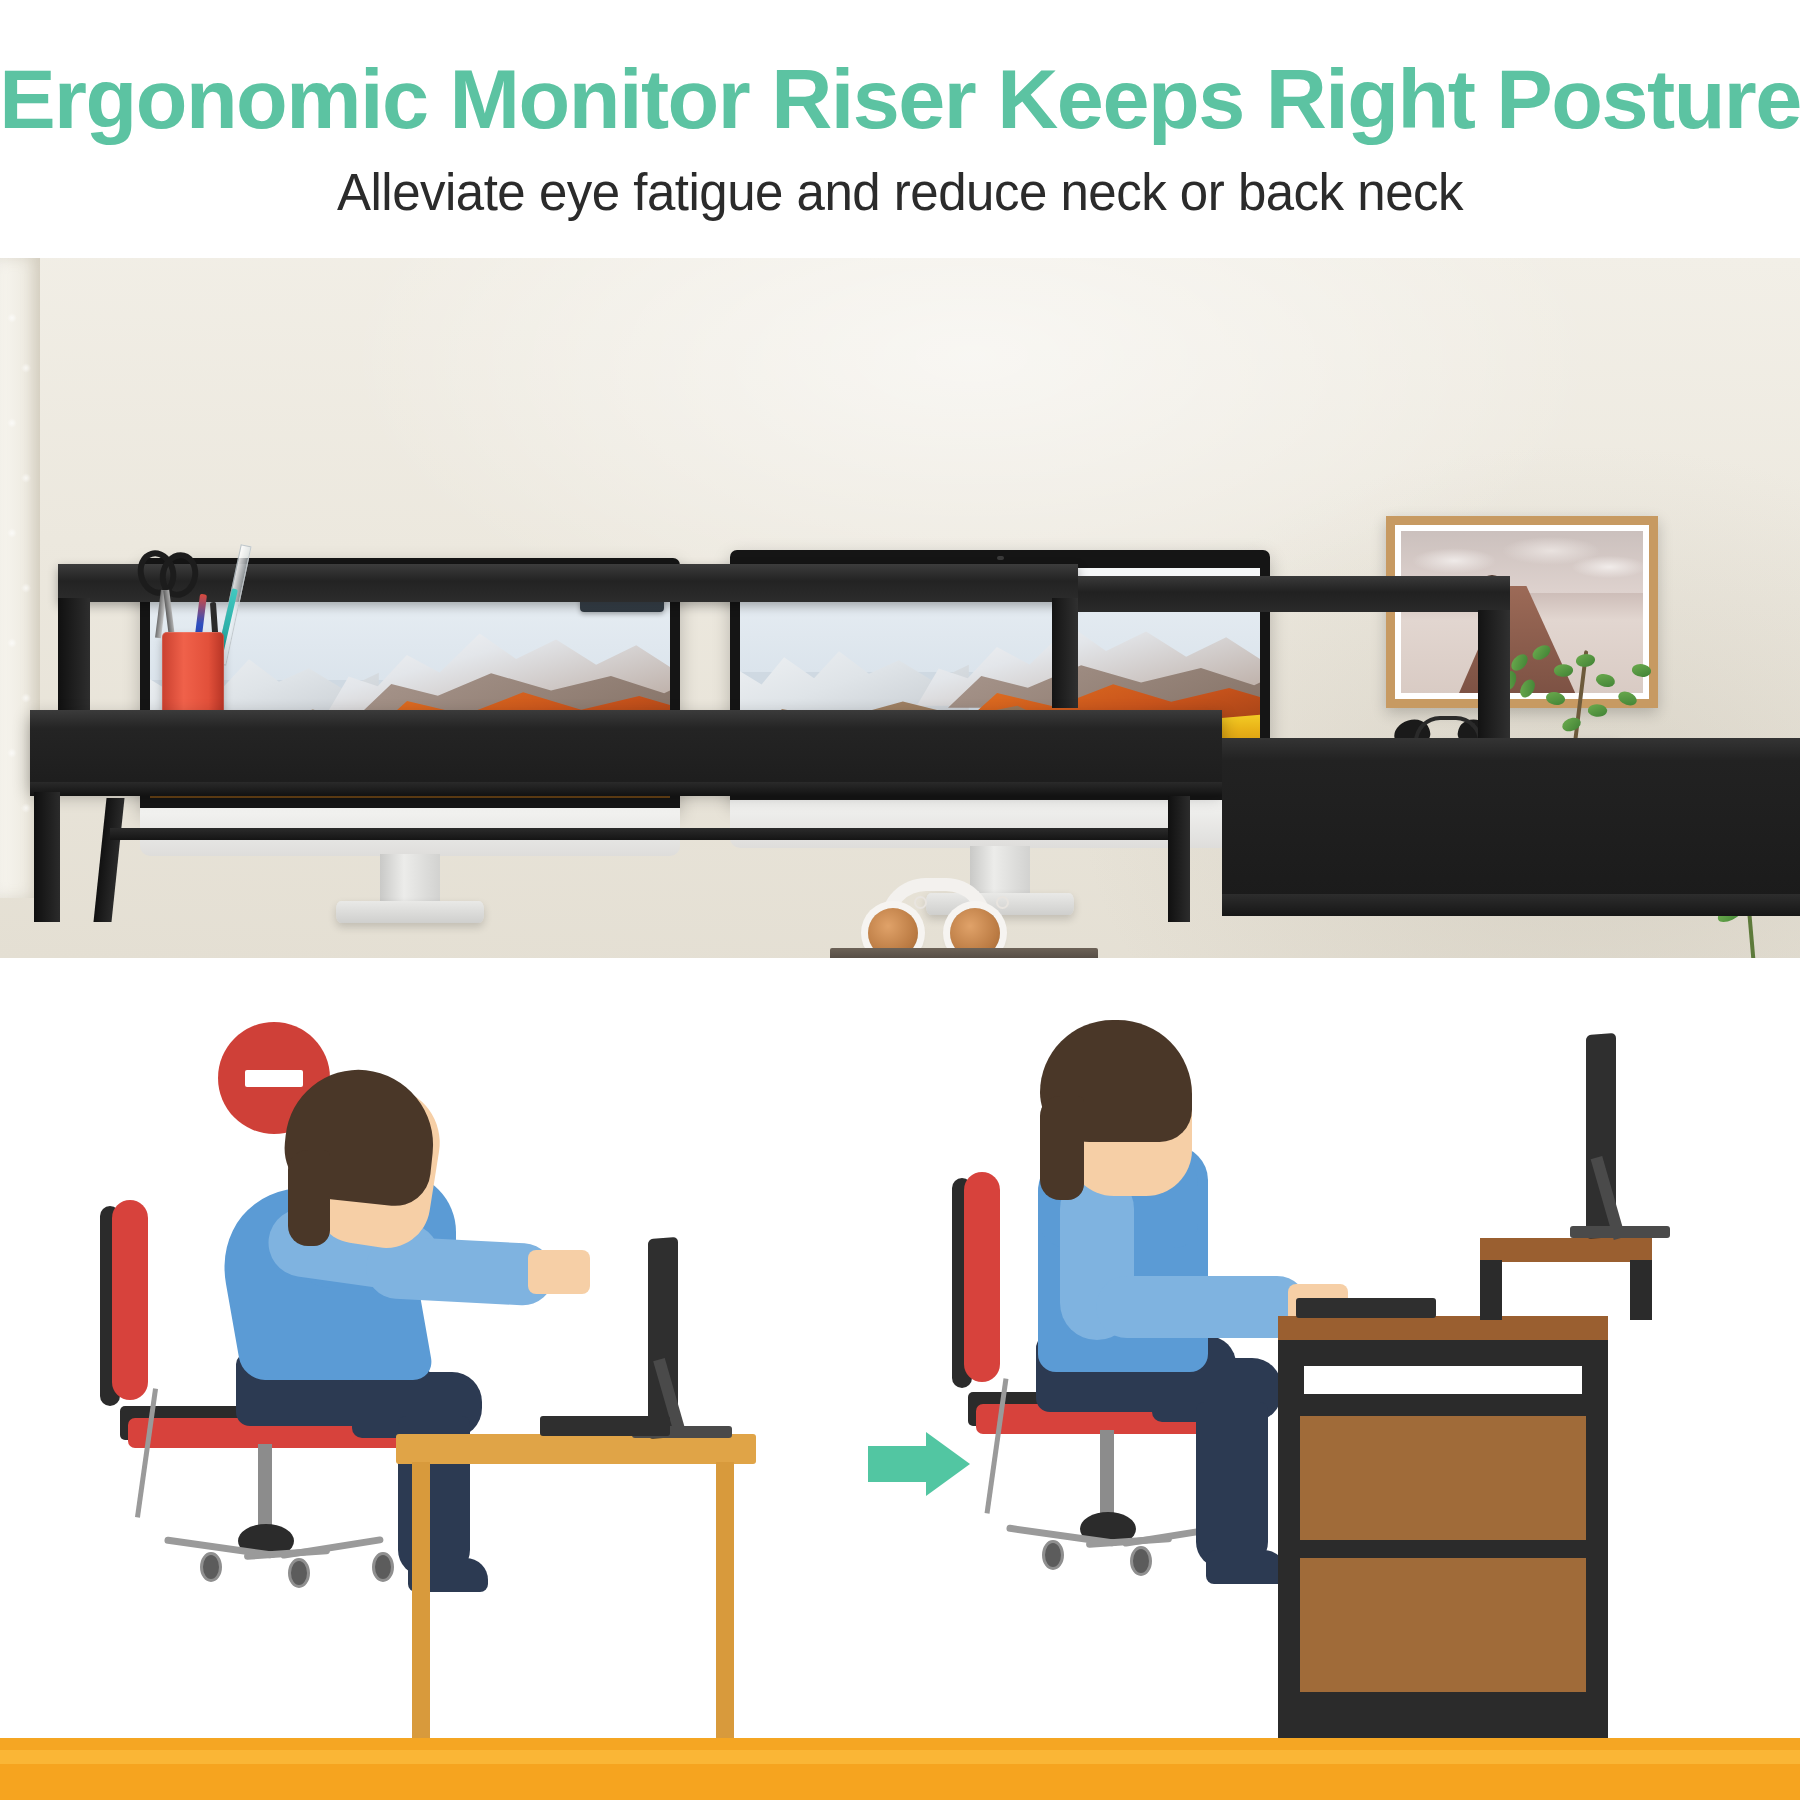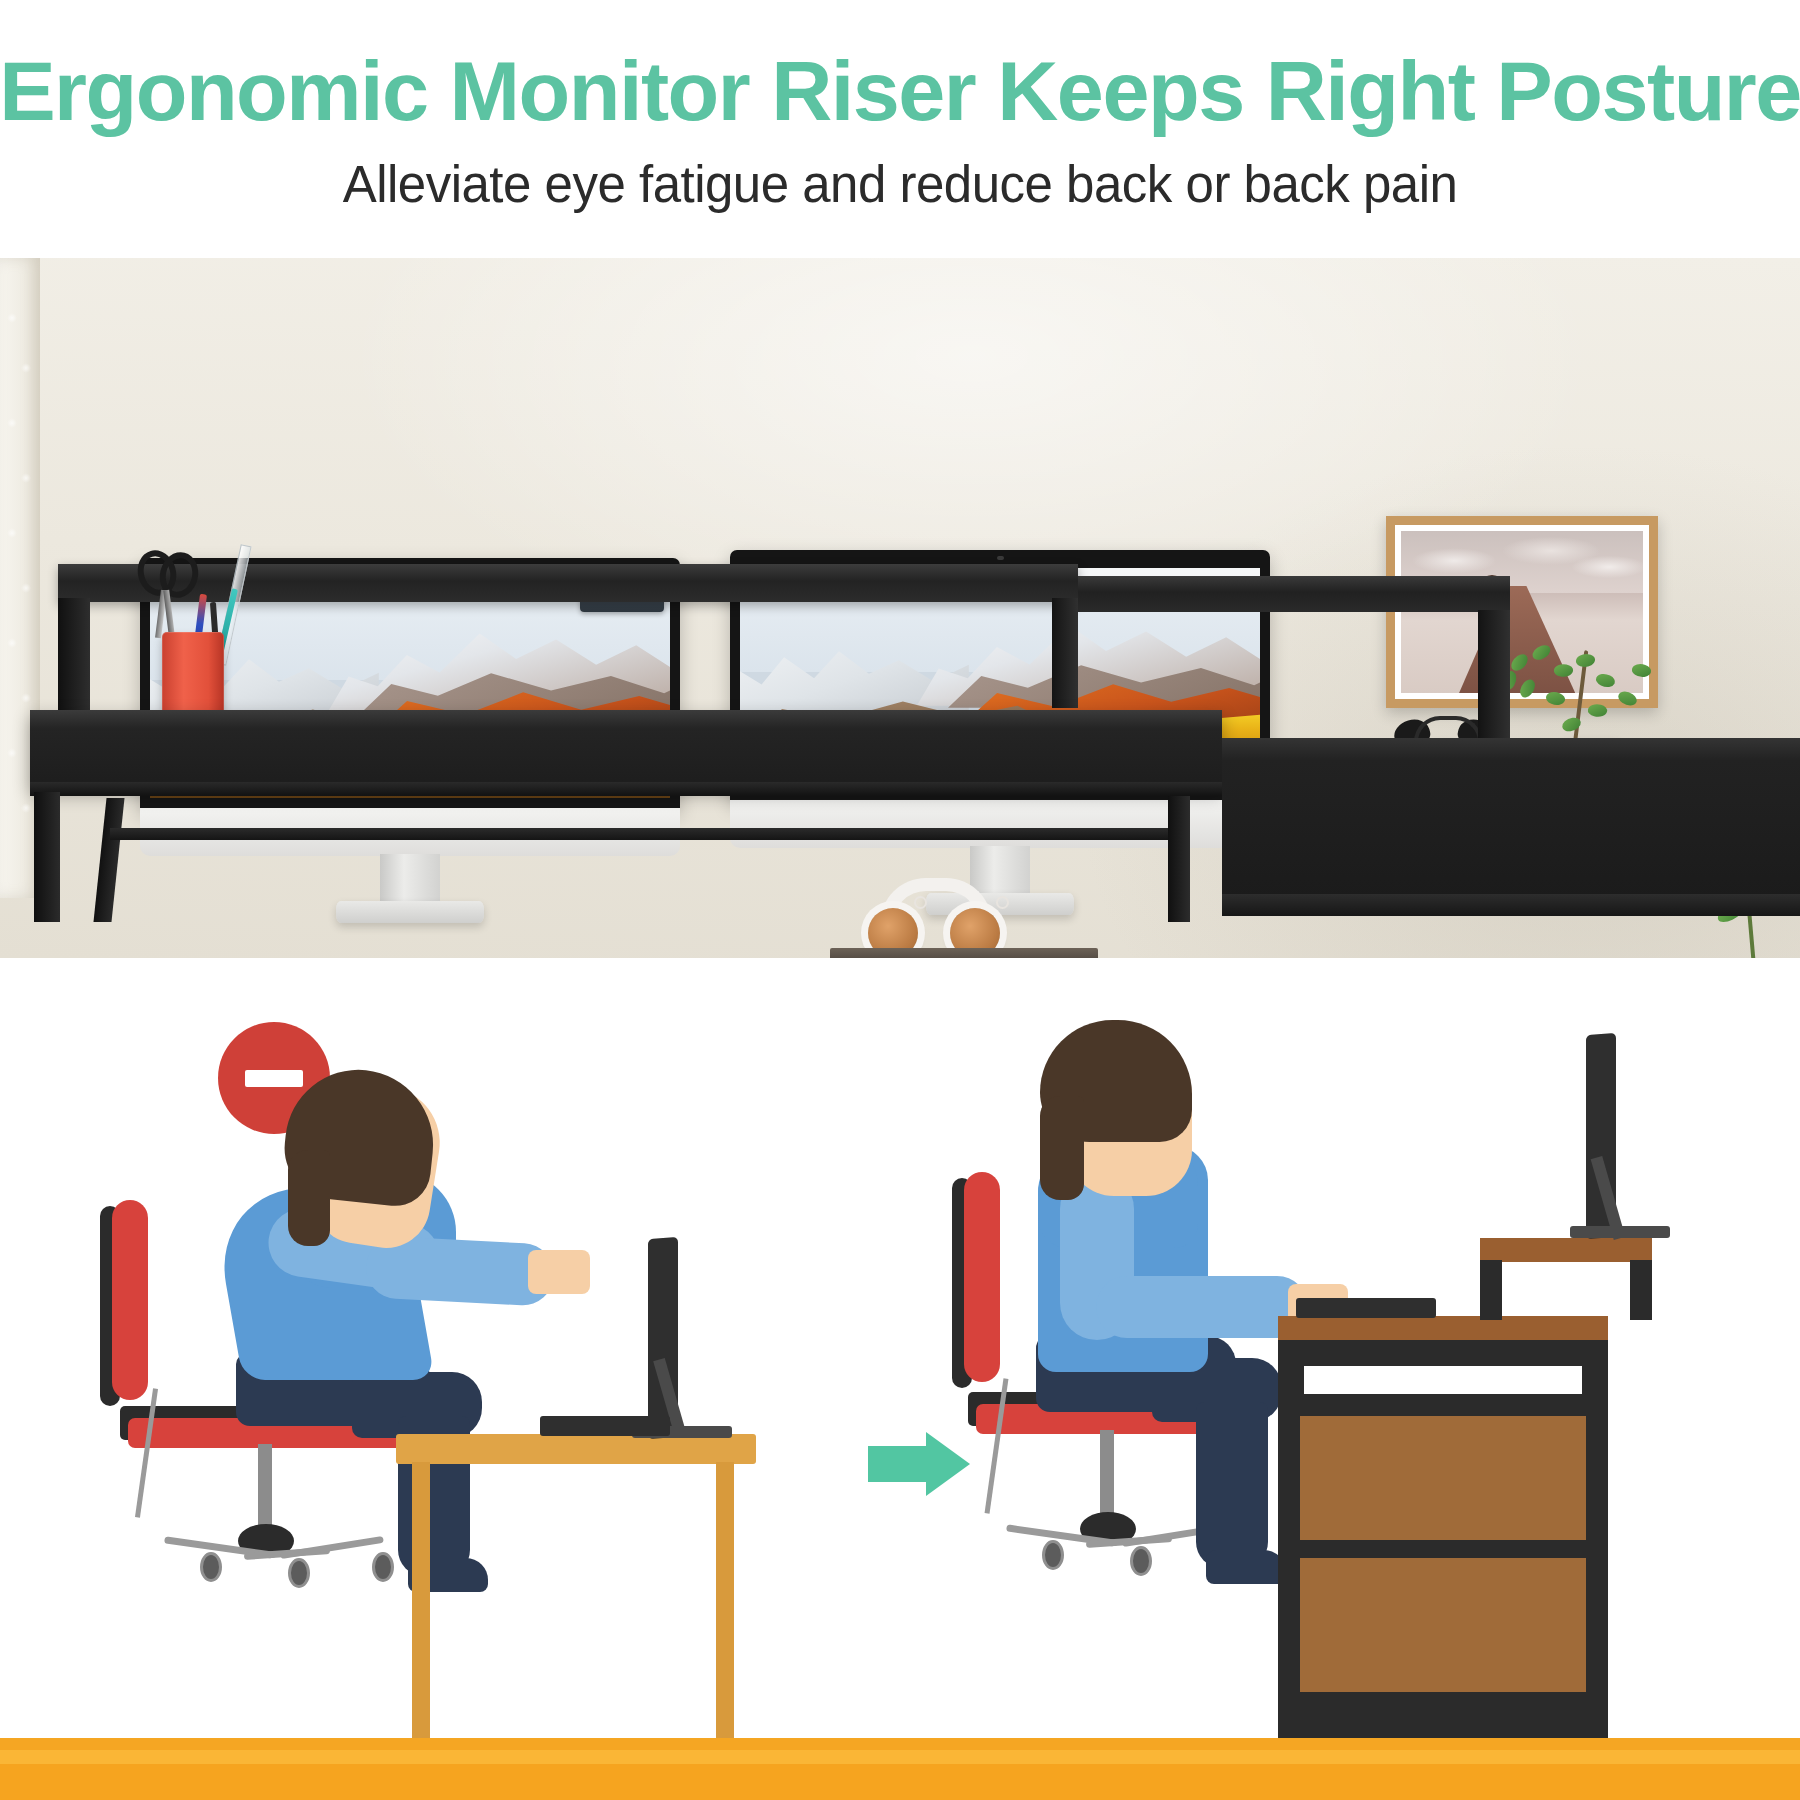--- a/index.html
+++ b/index.html
@@ -1,20 +1,20 @@
 <!DOCTYPE html>
 <html><head>
 <meta charset="utf-8">
 <style>
   html,body{margin:0;padding:0;background:#fff;}
   body{width:1800px;height:1800px;overflow:hidden;font-family:"Liberation Sans",sans-serif;}
   .page{position:relative;width:1800px;height:1800px;background:#ffffff;}
 
   
-  .header{position:absolute;left:0;top:0;width:1800px;height:258px;background:#ffffff;}
+  .header{position:absolute;left:0;top:8px;width:1800px;height:258px;background:#ffffff;}
   .headline{position:absolute;left:0;top:44px;width:1800px;text-align:center;
     font-size:83px;font-weight:bold;color:#5CC3A2;letter-spacing:-1.5px;
     font-family:"Liberation Sans",sans-serif;white-space:nowrap;transform:scaleX(1.02);}
   .subhead{position:absolute;left:0;top:155px;width:1800px;text-align:center;
     font-size:51px;color:#2b2b2b;letter-spacing:-0.5px;white-space:nowrap;}
 
   
   .photo{position:absolute;left:0;top:258px;width:1800px;height:700px;overflow:hidden;
     background:linear-gradient(175deg,#efece4 0%,#eae6dc 40%,#e6e1d6 100%);}
   .wall{position:absolute;inset:0;
@@ -263,21 +263,21 @@
   .deskDrw{position:absolute;background:#A06B39;}
   .deskWoodShelf{position:absolute;background:#9A5F30;}
 </style>
 </head>
 <body>
 
 <div class="page">
 
   <div class="header">
     <div class="headline">Ergonomic Monitor Riser Keeps Right Posture</div>
-    <div class="subhead">Alleviate eye fatigue and reduce back or back pain</div>
+    <div class="subhead">Alleviate eye fatigue and reduce neck or back neck</div>
   </div>
 
   <div class="photo">
     <div class="wall"></div>
     <div class="curtain"></div>
 
     <div class="frame">
       <div class="mat"></div>
       <div class="art">
         <div class="clouds"></div>

